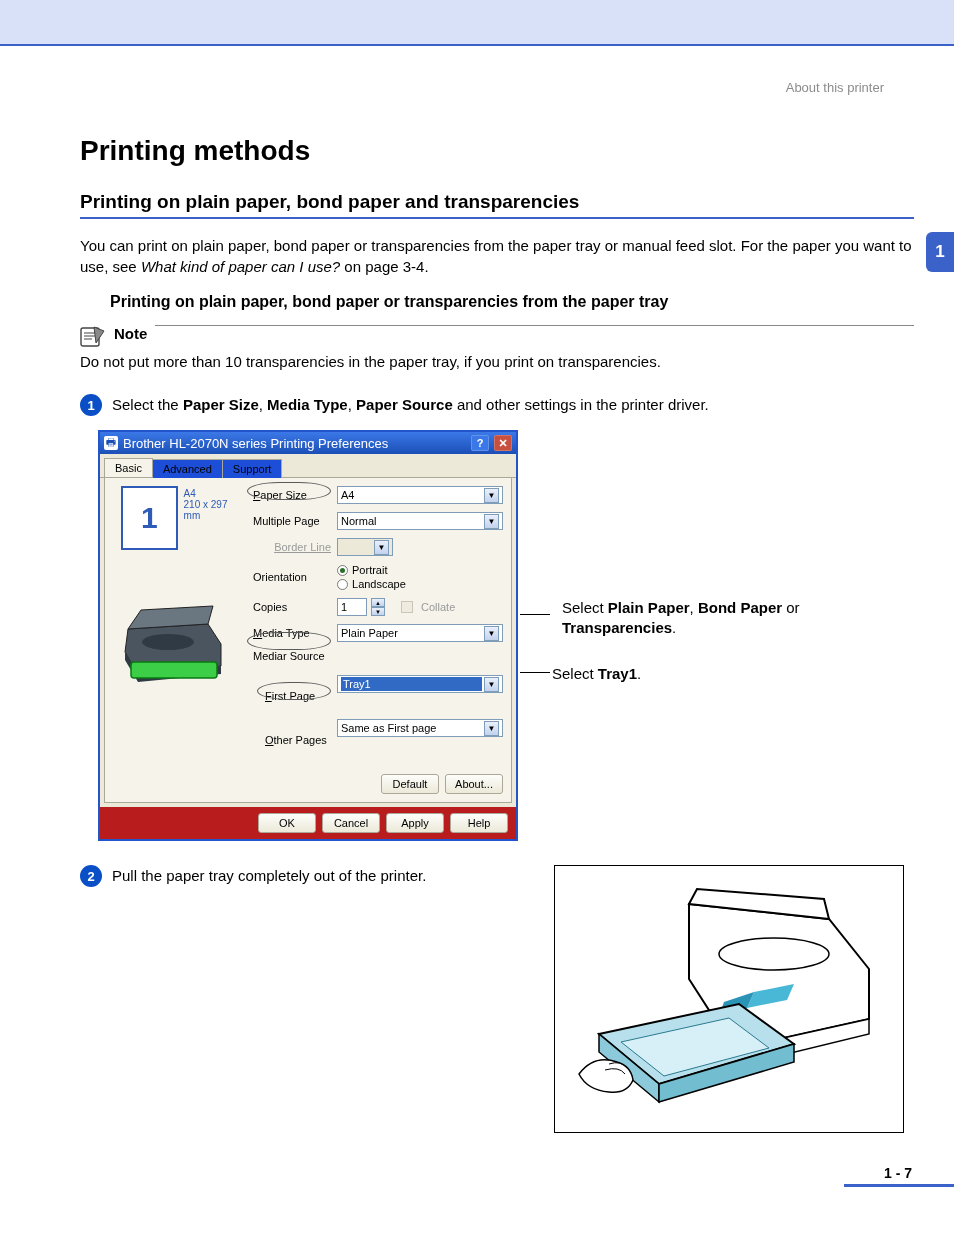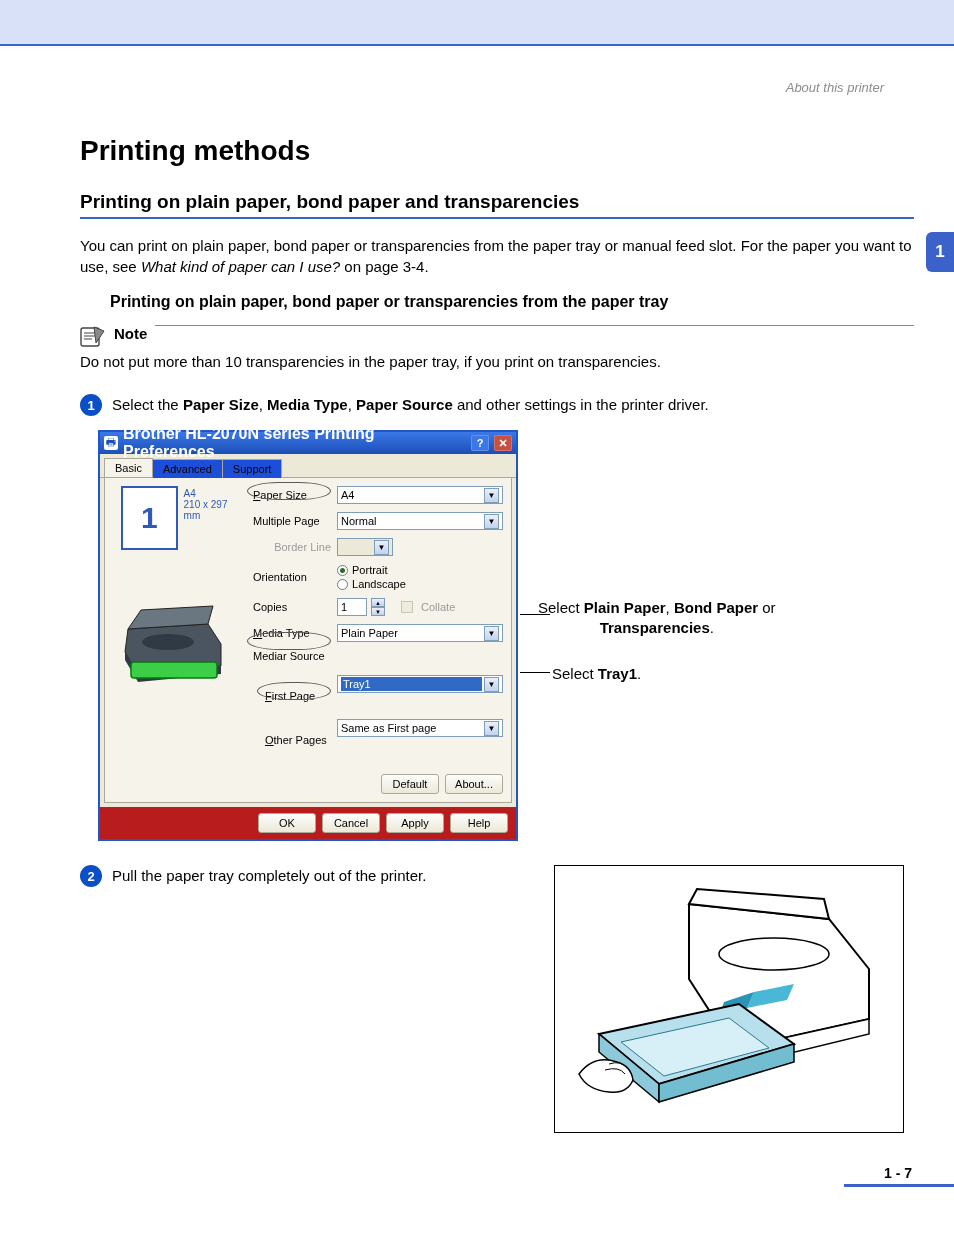--- a/index.html
+++ b/index.html
@@ -29,21 +29,20 @@
     top: 80px;
     left: 80px;
     right: 40px;
   }
   .breadcrumb {
     text-align: right;
     font-size: 13px;
     color: #8c8c8c;
     margin-bottom: 40px;
     margin-right: 30px;
-    font-style: italic;
   }
   h1 {
     font-size: 28px;
     font-weight: bold;
     margin-bottom: 24px;
   }
   .h2row {
     display: flex;
     align-items: flex-end;
     border-bottom: 2px solid #3a62c9;
@@ -129,21 +128,21 @@
     gap: 5px;
   }
   .titlebar .icon-sq {
     width: 14px; height: 14px;
     background: #fff;
     color: #1b4fb6;
     font-size: 11px;
     display: flex; align-items: center; justify-content: center;
     border-radius: 2px;
   }
-  .titlebar .title-text { flex: 1; font-weight: bold; font-size: 16px; }
+  .titlebar .title-text { flex: 1; font-weight: normal; font-size: 13px; }
   .titlebar .winbtn {
     width: 18px; height: 16px;
     background: #c85040;
     color: #fff;
     display: flex; align-items: center; justify-content: center;
     border-radius: 2px;
     font-size: 11px;
     font-weight: bold;
     border: 1px solid #fff3;
   }
@@ -204,21 +203,21 @@
     margin-bottom: 8px;
     gap: 6px;
   }
   .form-label {
     width: 78px;
     text-align: left;
     font-size: 11px;
   }
   .form-label.sub { padding-left: 12px; margin-top: 24px; }
   .form-label .ul { text-decoration: underline; }
-  .form-label.disabled { color: #9a9a9a; }
+  .form-label.disabled { color: #9a9a9a; text-decoration: underline; }
   .dropdown {
     flex: 1;
     height: 18px;
     background: #fff;
     border: 1px solid #7f9db9;
     display: flex;
     align-items: center;
     padding: 0 3px;
     font-size: 11px;
     position: relative;
@@ -558,21 +557,21 @@
         <div class="dlg-btn">
             <span class="ul">A</span>
             <span>pply</span>
           </div>
         <div class="dlg-btn">Help</div>
       </div>
     </div>
 
     <div class="callouts">
       <div class="callout-line" style="left:-10px; top:184px; width:30px;"></div>
-      <div class="callout" style="left:8px; top:168px;text-align:center;">
+      <div class="callout" style="left:32px; top:168px;">
         <span>Select </span><b>Plain Paper</b><span>, </span><b>Bond Paper</b><span> or </span><br><b>Transparencies</b><span>.</span>
       </div>
       <div class="callout-line" style="left:-10px; top:242px; width:30px;"></div>
       <div class="callout" style="left:22px; top:234px;">
         <span>Select </span><b>Tray1</b><span>.</span>
       </div>
     </div>
   </div>
 
   <div class="step2-row">

